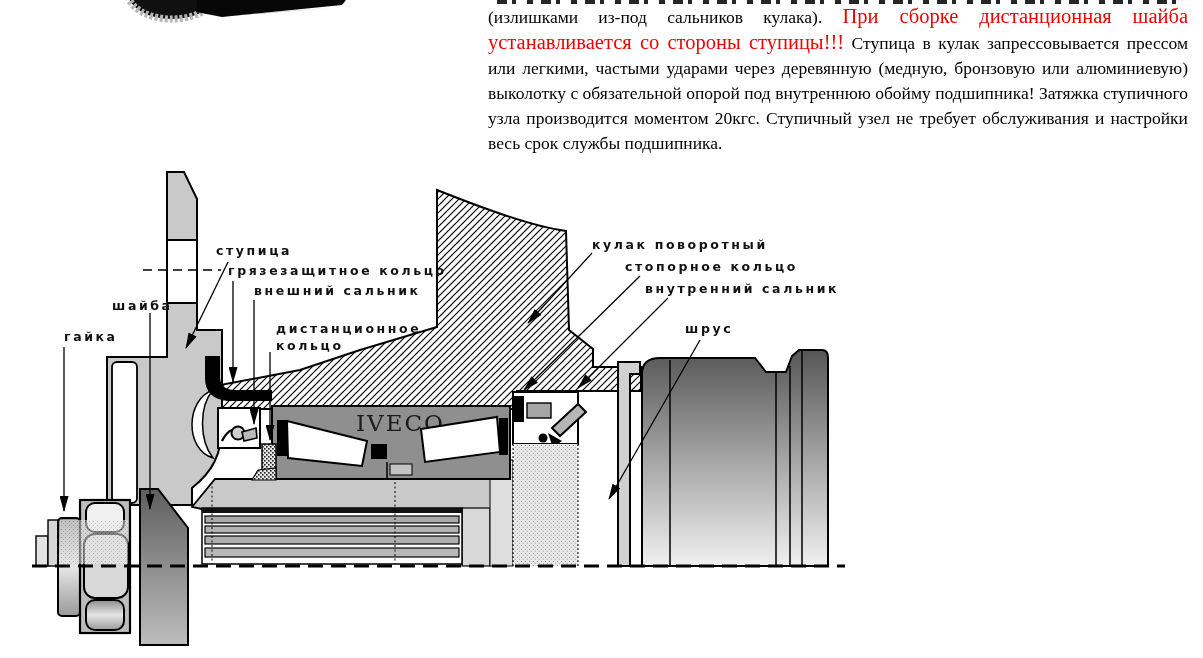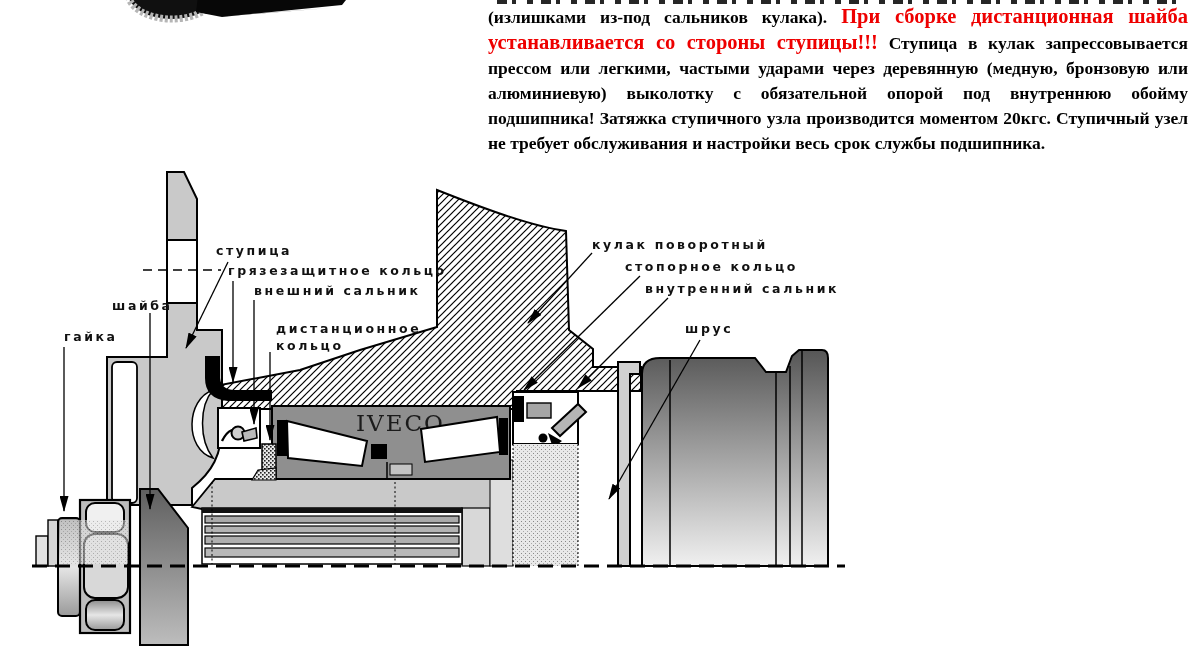--- a/index.html
+++ b/index.html
@@ -1,19 +1,19 @@
 <!DOCTYPE html>
 <html><head>
 <meta charset="utf-8">
 <style>
   html,body{margin:0;padding:0;background:#ffffff;}
   body{width:1203px;height:658px;position:relative;overflow:hidden;
        font-family:"Liberation Serif",serif;}
   .para{position:absolute;left:488px;top:0;width:700px;text-align:justify;
-        font-weight:bold;font-size:17.5px;line-height:25px;color:#000;}
+        font-weight:normal;font-size:17.5px;line-height:25px;color:#000;}
   .clipped-line{position:absolute;left:497px;top:0;width:688px;height:4px;
         background:repeating-linear-gradient(90deg,#000 0 10px,transparent 10px 15px,
                    #000 15px 19px,transparent 19px 30px,#000 30px 36px,transparent 36px 44px);
         opacity:.85;}
   .para-inner{padding-top:4px;}
   .red{color:#ee0000;font-size:20.5px;line-height:25px;}
   svg{position:absolute;left:0;top:0;}
   svg text.lbl{font-family:"DejaVu Sans",sans-serif;font-weight:bold;
         font-size:12.5px;letter-spacing:2.6px;fill:#111;}
   svg text.brand{font-family:"DejaVu Serif",serif;font-size:23px;

